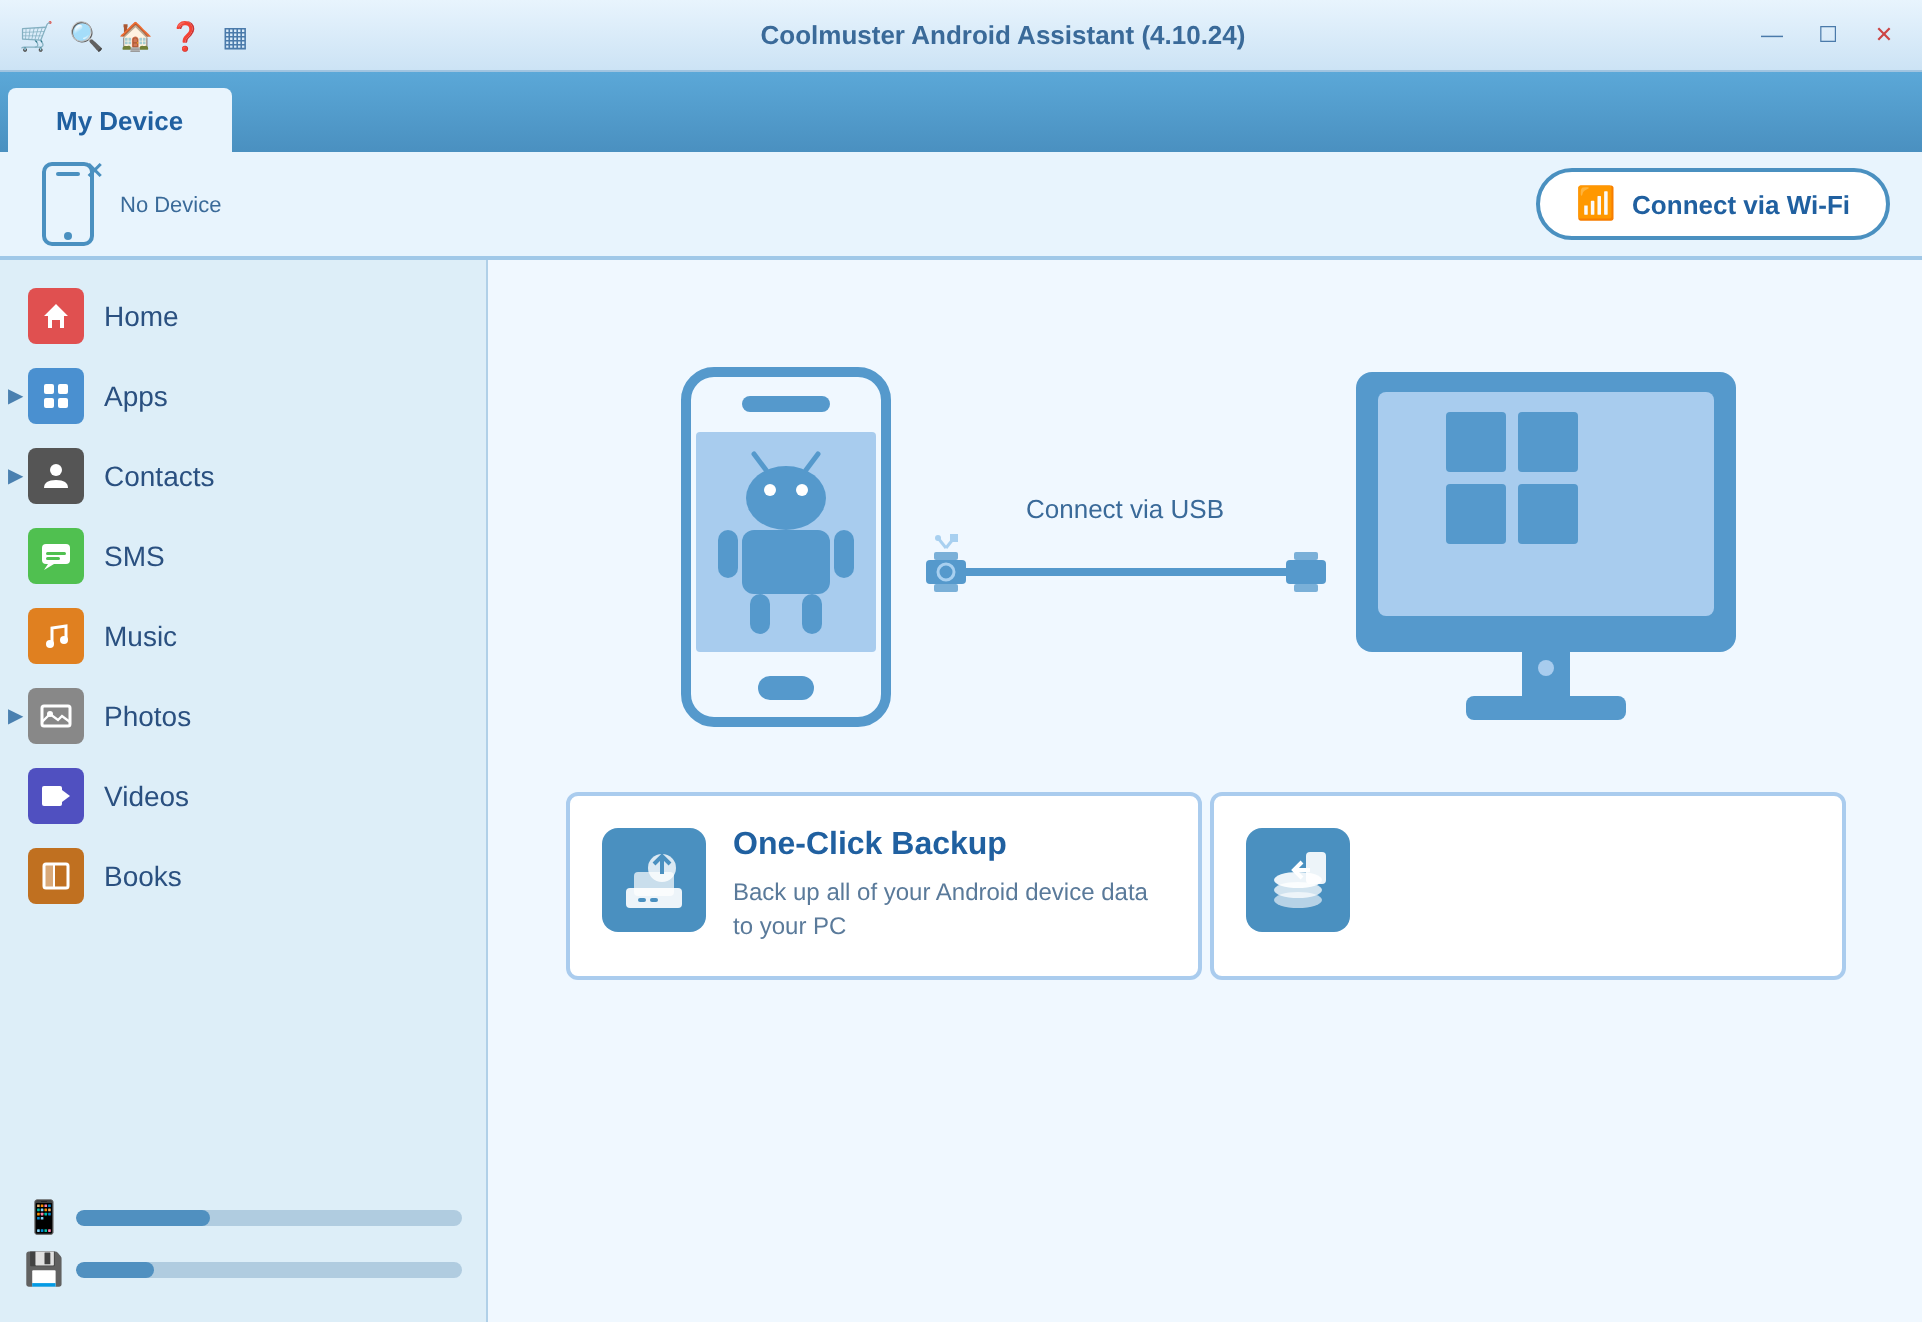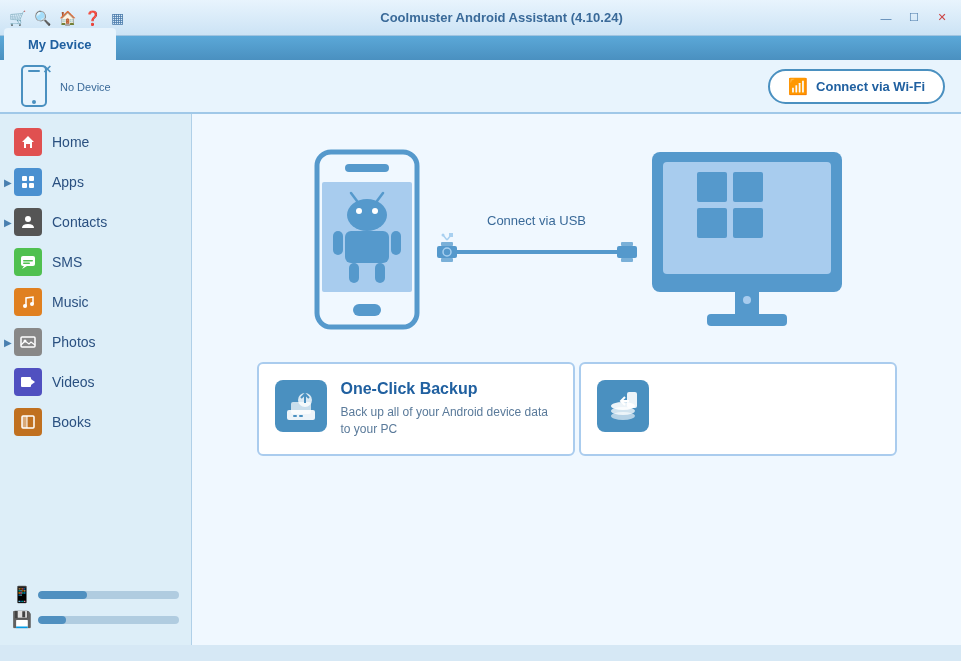--- a/index.html
+++ b/index.html
@@ -32,21 +32,21 @@
       display: flex; align-items: center; justify-content: center;
       font-size: 14px; color: #4a7aaa; cursor: pointer;
       border-radius: 3px;
     }
     .win-btn { font-size: 11px; }
     .win-close { color: #cc4444; }
 
     
     .tabs-row {
       background: linear-gradient(to bottom, #5ba8d8, #4a90c0);
-      height: 24px;
+      height: 40px;
       display: flex;
       align-items: flex-end;
       padding: 0 0;
     }
     .tab {
       height: 32px;
       padding: 0 24px;
       display: flex;
       align-items: center;
       font-size: 13px;
@@ -107,21 +107,21 @@
     }
 
     
     .main-layout {
       display: flex;
       height: calc(661px - 36px - 40px - 54px);
     }
 
     
     .sidebar {
-      width: 192px;
+      width: 244px;
       background: #ddeef8;
       border-right: 1px solid #b0d0e8;
       display: flex;
       flex-direction: column;
       padding: 8px 0;
     }
     .sidebar-item {
       display: flex;
       align-items: center;
       padding: 6px 12px 6px 14px;
@@ -179,21 +179,21 @@
       border-radius: 4px;
     }
 
     
     .content-area {
       flex: 1;
       background: #f0f8ff;
       display: flex;
       flex-direction: column;
       align-items: center;
-      padding: 18px;
+      padding: 36px;
       gap: 20px;
     }
 
     
     .usb-illustration {
       display: flex;
       align-items: center;
       justify-content: center;
       gap: 0;
       margin-top: 10px;

